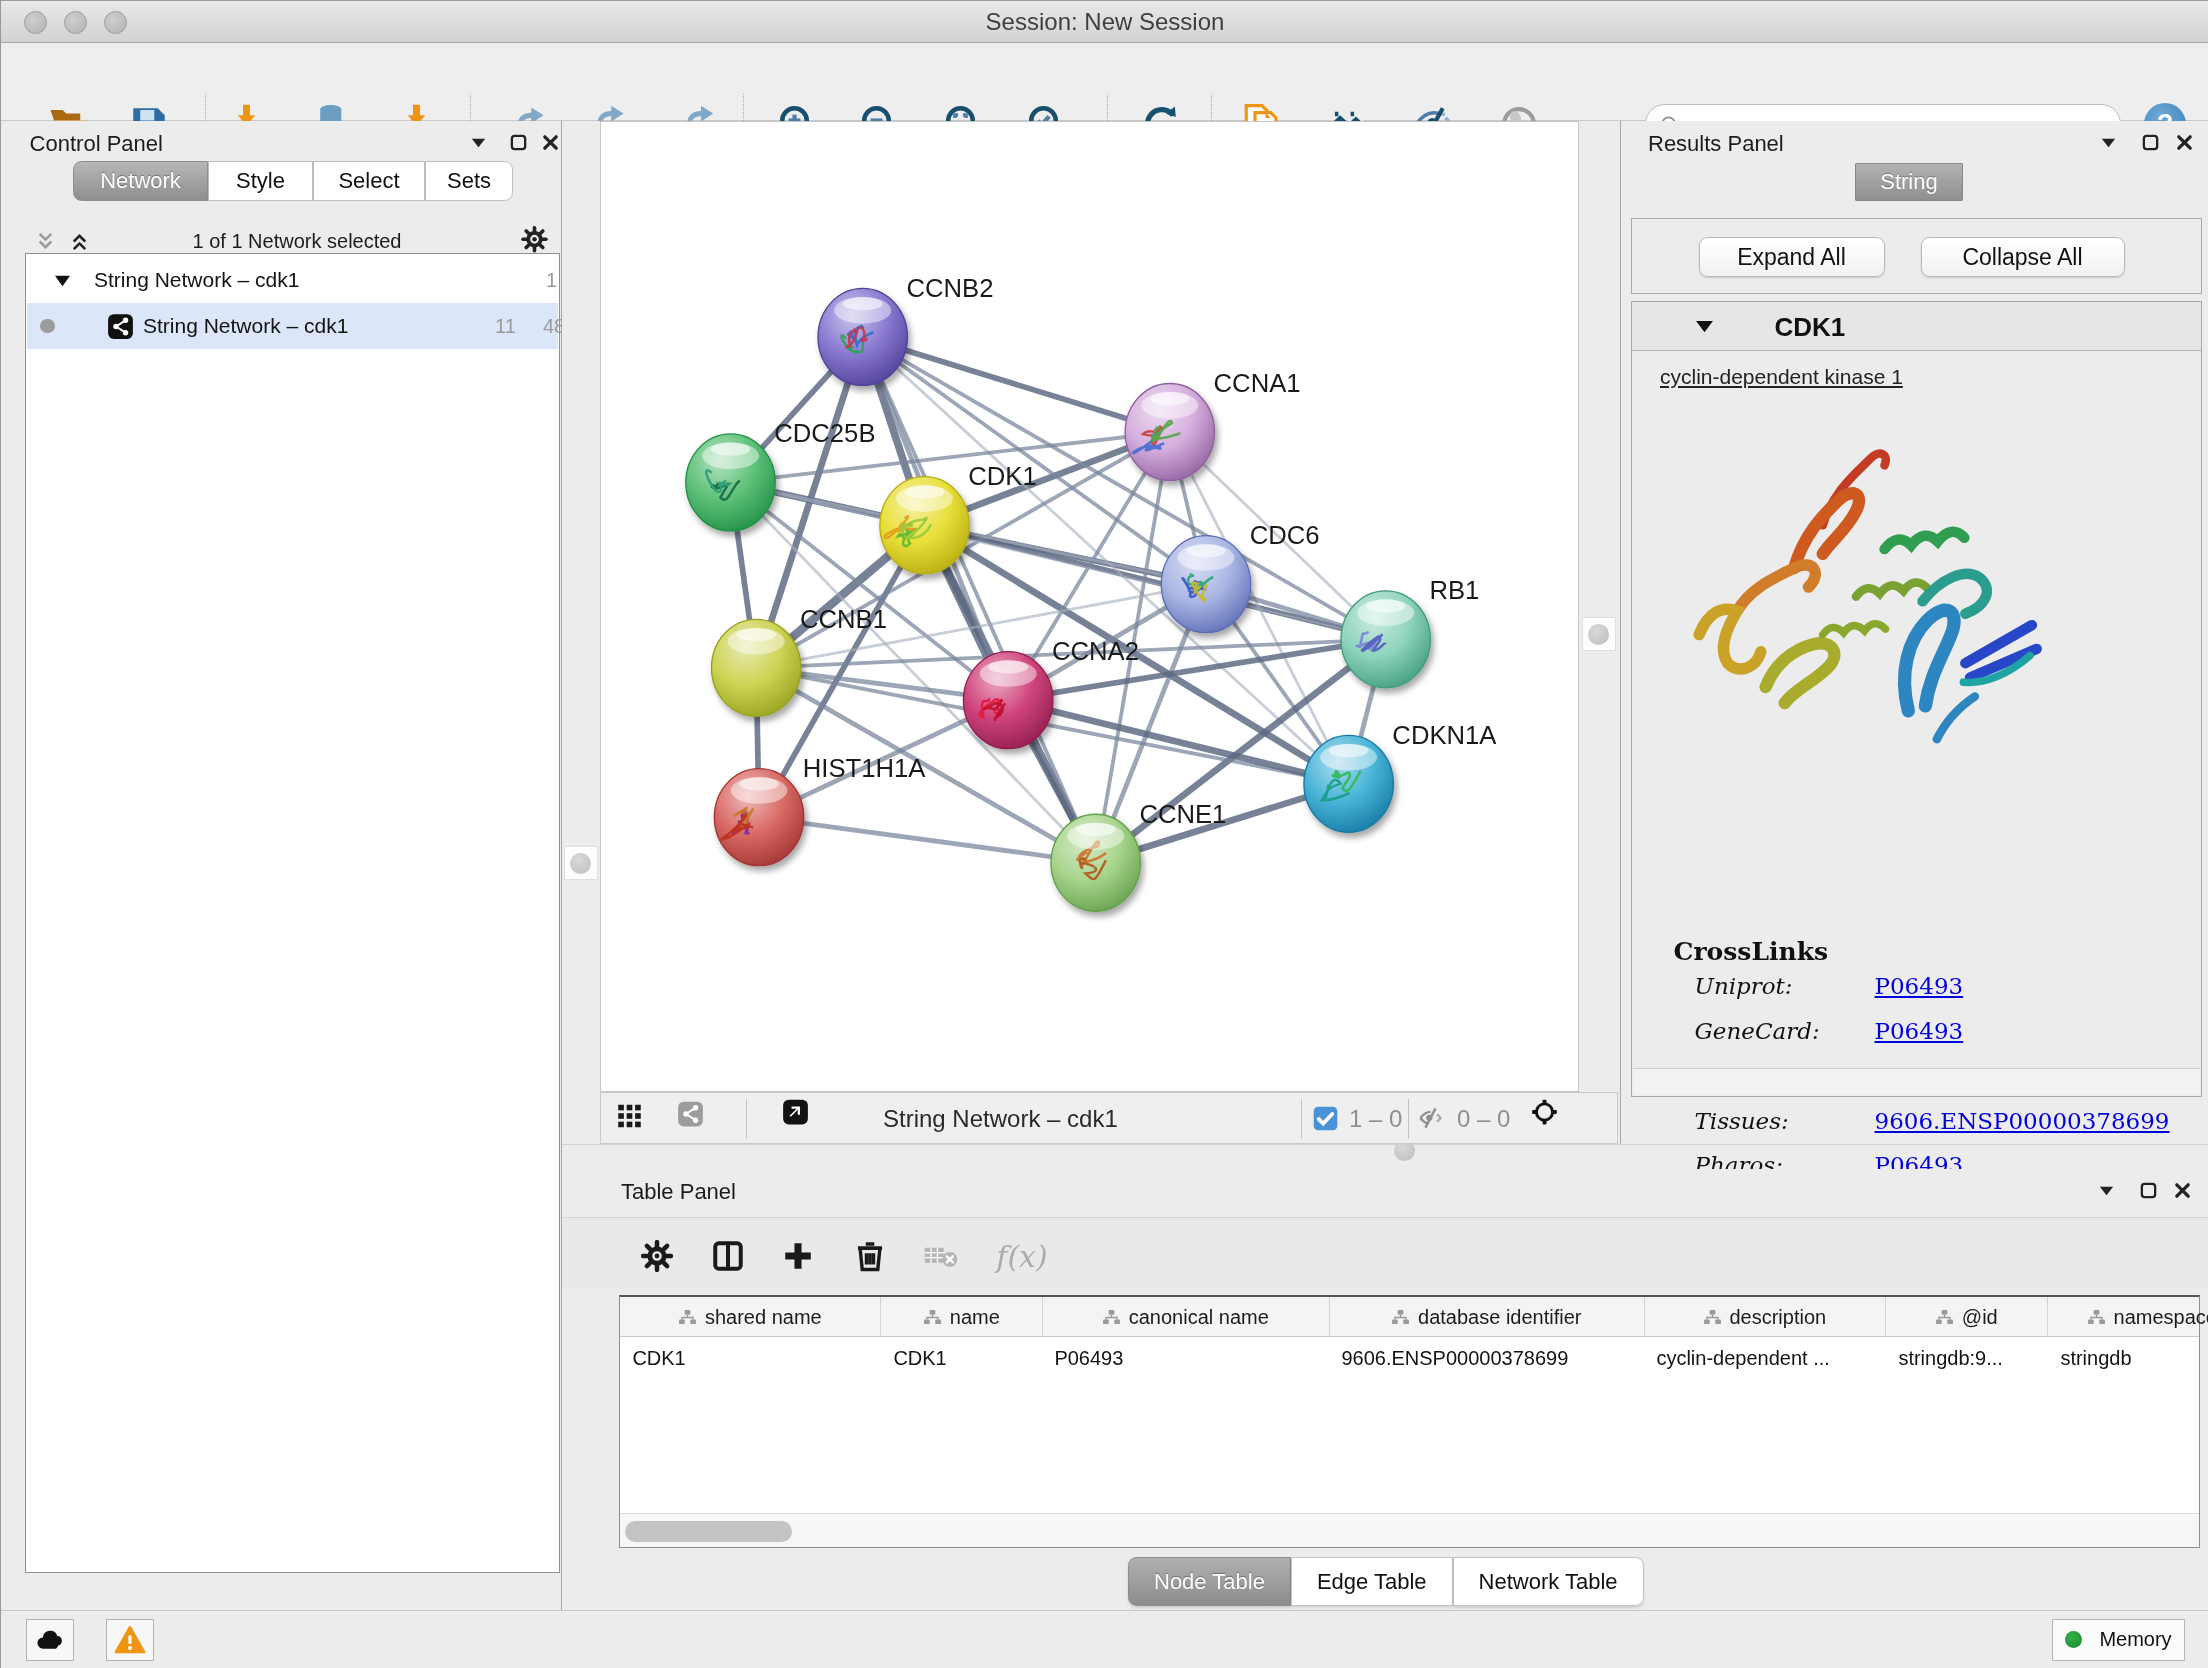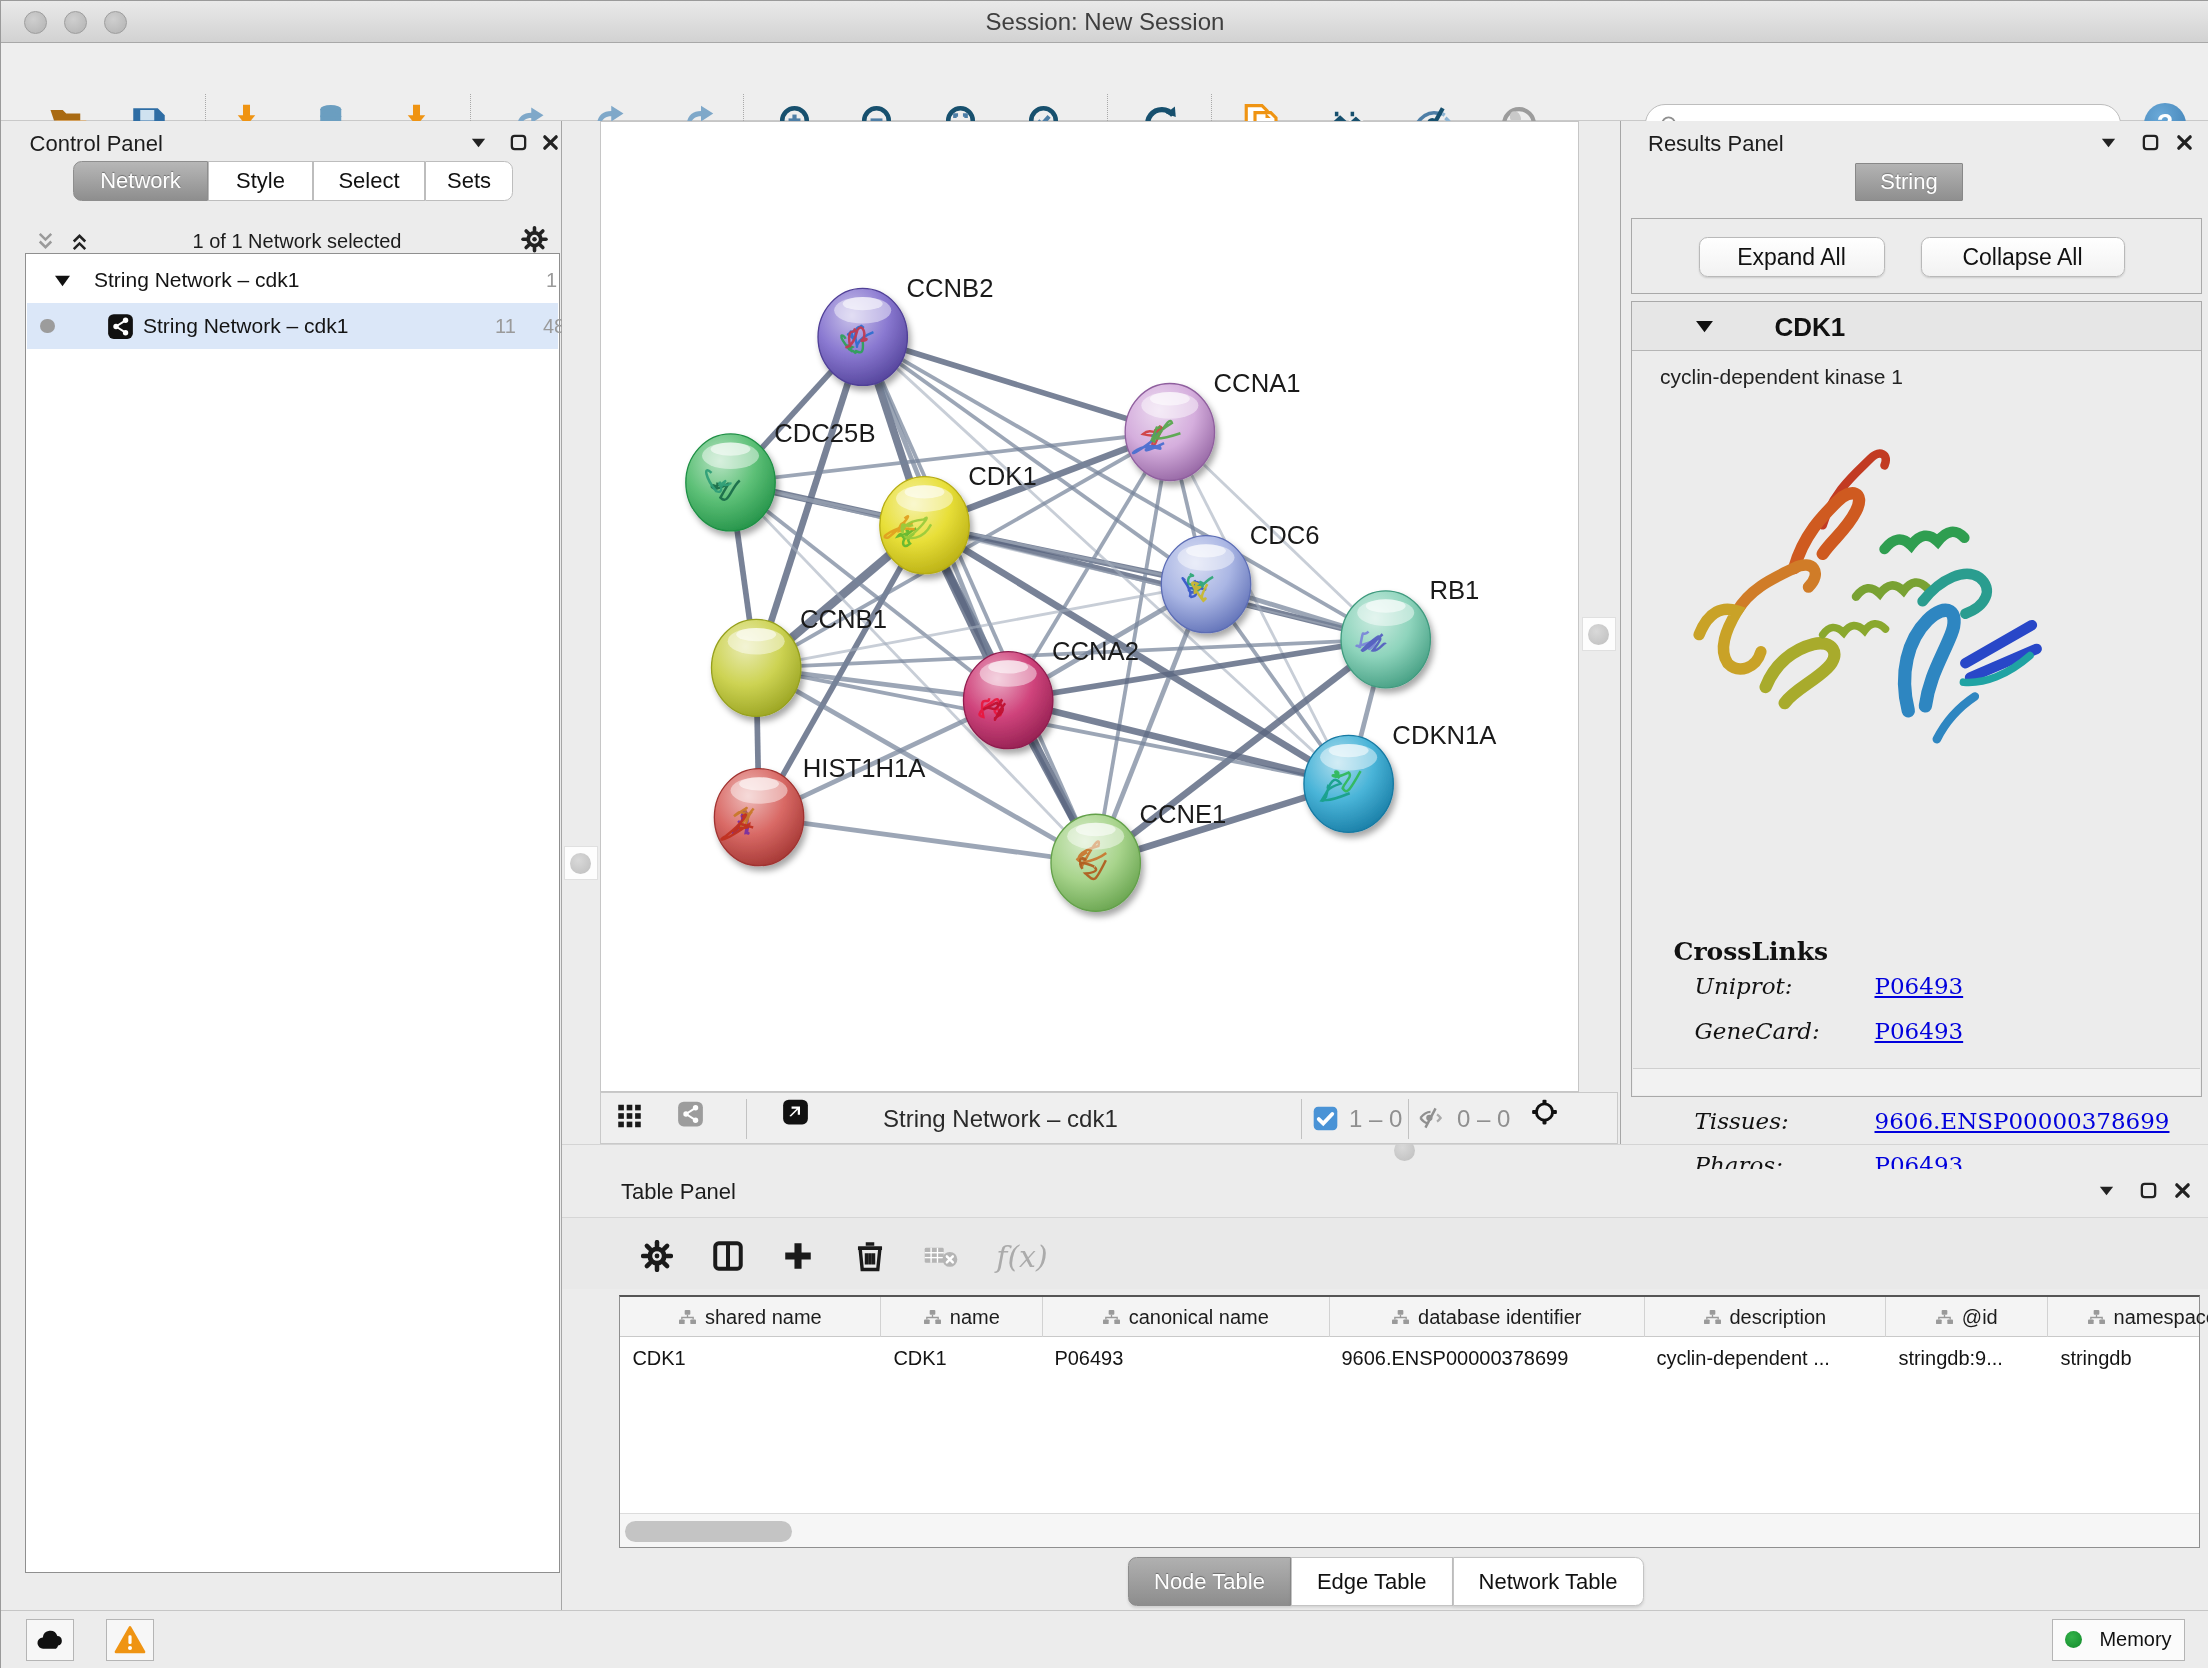--- a/index.html
+++ b/index.html
@@ -63,21 +63,21 @@
   
   .results-panel { position:absolute; left:1619px; top:120px; width:590px; height:1023px; background:#ececec; border-left:1px solid #a6a6a6; }
   .rp-box { position:absolute; background:#ececec; border:1px solid #a9a9a9; }
   .btn { background:linear-gradient(#ffffff,#f2f2f2); border:1px solid #b9b9b9; border-radius:8.6px; font-size:23px; color:#111;
     display:flex; align-items:center; justify-content:center; box-shadow:0 1px 1.9px rgba(0,0,0,.15); }
   .string-tab { position:absolute; left:234px; top:42px; width:108px; height:38px; border-radius:1px;
     background:linear-gradient(#b3b3b3,#8f8f8f); border:1px solid #888; color:#fff; font-size:22px;
     display:flex; align-items:center; justify-content:center; text-shadow:0 -1px 1px rgba(0,0,0,.3); }
   .gene-header { position:absolute; left:0; top:0; width:100%; height:49px; background:#e6e6e6; border-bottom:1px solid #b5b5b5; }
   .gene-name { position:absolute; left:143px; top:9.5px; font-size:26px; font-weight:bold; color:#111; }
-  .gene-desc { position:absolute; left:28.5px; top:63px; font-size:21px; color:#222; }
+  .gene-desc { position:absolute; left:28.5px; top:63px; font-size:21px; color:#222;text-decoration:underline; }
   .xl-title { font-family:"DejaVu Serif", serif; font-weight:bold; font-size:25px; color:#111; }
   .xl-row { position:absolute; font-family:"DejaVu Serif", serif; font-size:23px; }
   .xl-label { color:#111;font-style:italic; }
   .xl-link { color:#0000dd; text-decoration:underline; }
 
   
   .table-panel { position:absolute; left:561px; top:1168px; width:1647px; height:441px; background:#ececec; }
   .tp-toolbar { position:absolute; left:0px; top:48px; width:1647px; height:72px; background:#e9e9e9; border-top:1px solid #d6d6d6; }
   .tp-icon { position:absolute; top:17px; width:42px; height:42px; display:flex; align-items:center; justify-content:center; }
   .table-box { position:absolute; left:57px; top:126px; width:1581px; height:253px; background:#fff; border:1px solid #8f8f8f; border-top:2.9px solid #555; }

